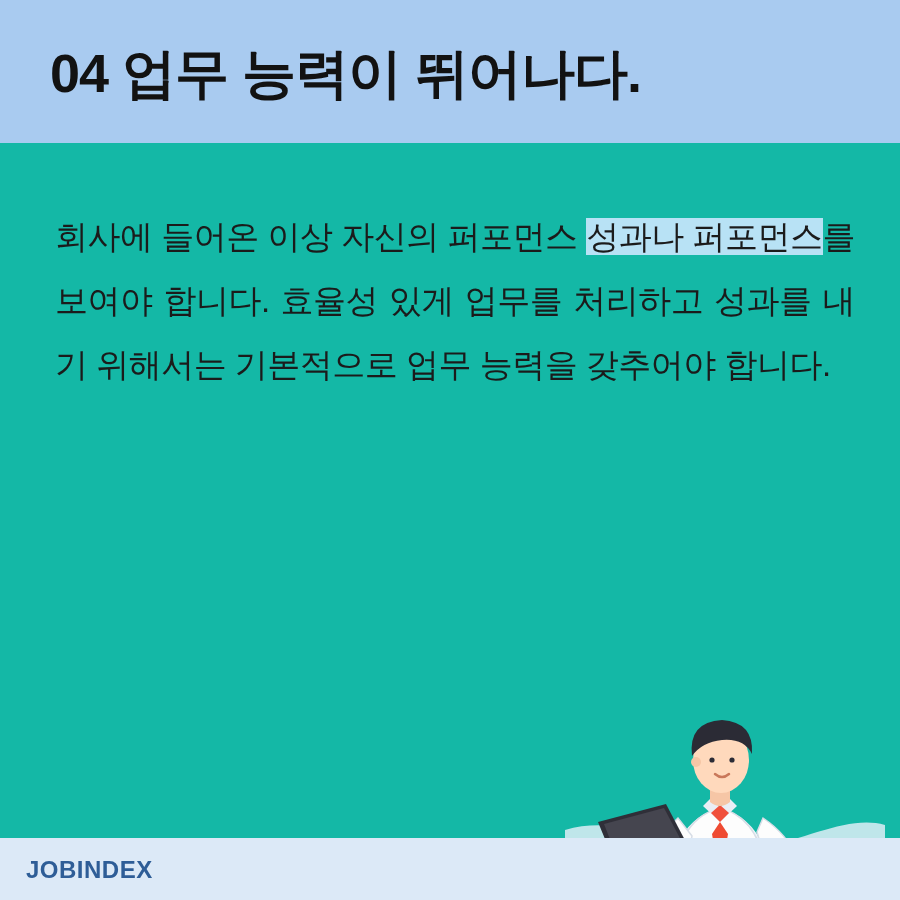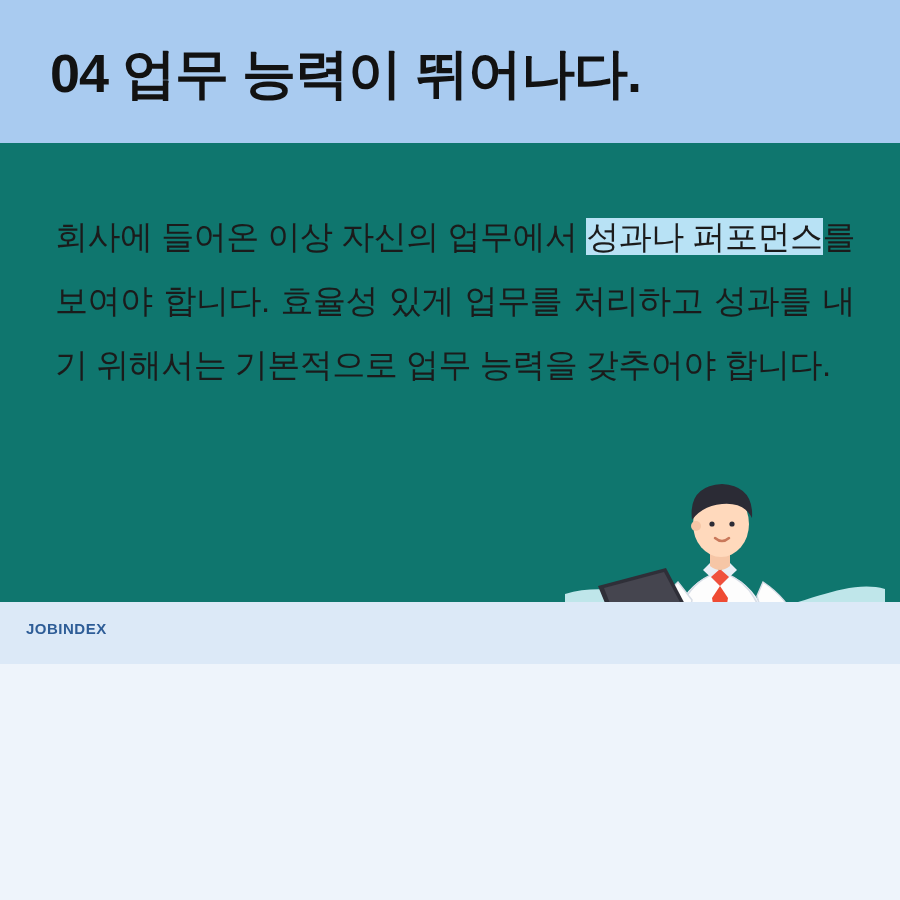--- a/index.html
+++ b/index.html
@@ -9,22 +9,22 @@
   body {
     width: 900px;
     height: 900px;
     overflow: hidden;
     font-family: "Liberation Sans", sans-serif;
     background: #eef4fb;
   }
   .card {
     position: relative;
     width: 900px;
-    height: 664px;
-    background: #0f766e;
+    height: 900px;
+    background: #14b8a6;
     overflow: hidden;
   }
   
   .header {
     position: absolute;
     left: 0;
     top: 0;
     width: 900px;
     height: 143px;
     background: #a9cbf0;
@@ -74,21 +74,21 @@
     left: 0;
     bottom: 0;
     width: 900px;
     height: 62px;
     background: #dce9f7;
   }
   .brand {
     position: absolute;
     left: 26px;
     top: 18px;
-    font-size: 15px;
+    font-size: 24px;
     font-weight: bold;
     letter-spacing: 0.5px;
     color: #2e5d97;
   }
   
   .illus {
     position: absolute;
     right: 10px;
     bottom: 0;
     width: 330px;
@@ -102,21 +102,21 @@
 <div class="card">
 
   <div class="header">
     <div class="header-title">
       <span class="num">04</span>
       <span>업무 능력이 뛰어나다.</span>
     </div>
   </div>
 
   <div class="body-text">
-    <p class="para" id="p1"><span>회사에 들어온 이상 자신의 업무에서 </span><span class="hl">성과나 퍼포먼스</span><span>를 보여야 합니다. 효율성 있게 업무를 처리하고 성과를 내기 위해서는 기본적으로 업무 능력을 갖추어야 합니다.</span></p>
+    <p class="para" id="p1"><span>회사에 들어온 이상 자신의 퍼포먼스 </span><span class="hl">성과나 퍼포먼스</span><span>를 보여야 합니다. 효율성 있게 업무를 처리하고 성과를 내기 위해서는 기본적으로 업무 능력을 갖추어야 합니다.</span></p>
   </div>
 
   <svg class="illus" viewBox="0 0 330 290" xmlns="http://www.w3.org/2000/svg">
 
     <path d="M5 220 C 70 200, 140 250, 200 238 C 250 228, 290 205, 325 215 L325 232 C 288 222, 250 245, 200 255 C 140 268, 70 222, 5 238 Z" fill="#bfe6ea"></path>
 
     <path d="M35 252 q 40 -12 75 -4 l -5 38 q -38 -8 -72 4 Z" fill="#ffffff" stroke="#2f7d88" stroke-width="2"></path>
     <path d="M45 262 h48 M45 272 h48 M45 282 h30" stroke="#2f7d88" stroke-width="3" fill="none"></path>
 
     <path d="M105 290 q 5 -80 55 -92 q 50 12 55 92 Z" fill="#f0f4f9"></path>

